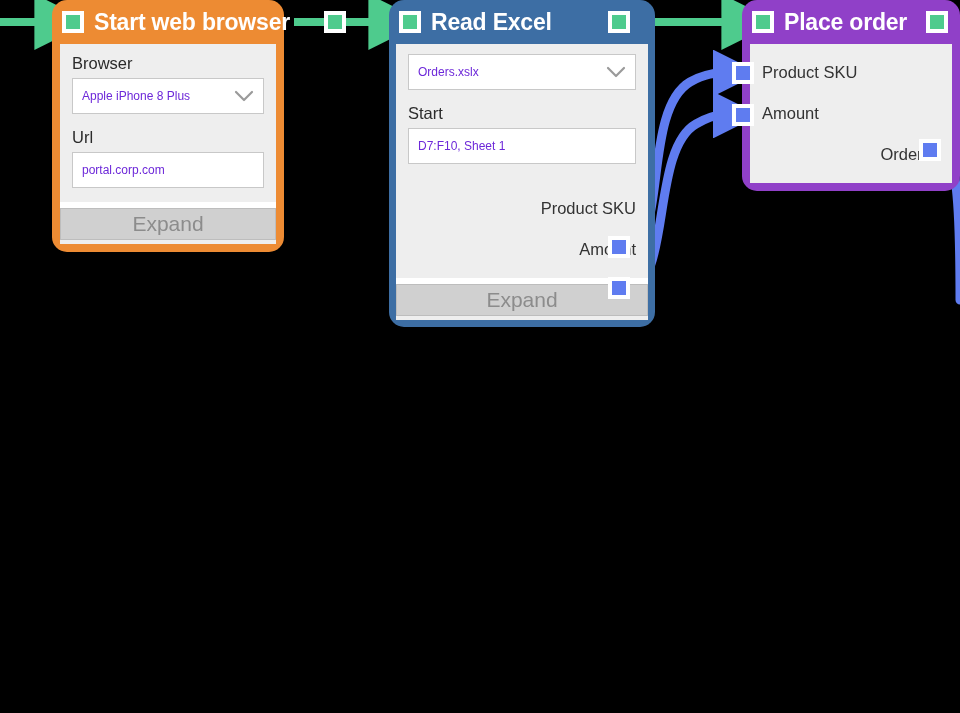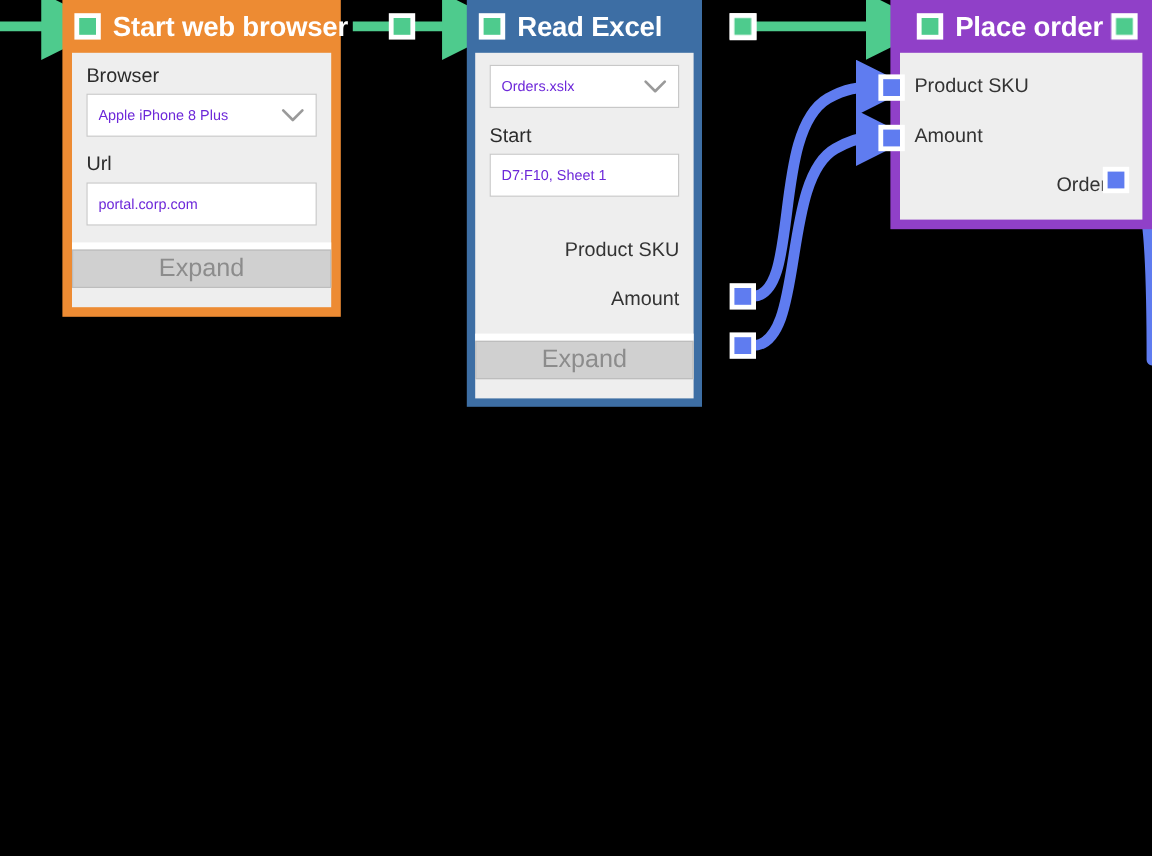--- a/index.html
+++ b/index.html
@@ -31,41 +31,42 @@
     height: 713px;
     pointer-events: none;
     z-index: 1;
   }
 
   
   .node {
     position: absolute;
     z-index: 3;
     box-sizing: border-box;
+    border-radius: 15px;
   }
   .node-header {
     height: 44px;
     display: flex;
     align-items: center;
     box-sizing: border-box;
     padding: 0 8px 0 10px;
     position: relative;
   }
   .node-title {
     color: #ffffff;
     font-size: 23px;
     font-weight: bold;
     letter-spacing: -0.2px;
     white-space: nowrap;
     line-height: 1;
   }
   .node-body {
     background: #eeeeee;
     box-sizing: border-box;
-    padding: 10px 12px 16px 12px;
+    padding: 10px 12px 4px 12px;
   }
 
   
   .port {
     position: absolute;
     width: 22px;
     height: 22px;
     background: #ffffff;
     box-sizing: border-box;
     z-index: 5;
@@ -174,32 +175,32 @@
 
   
   #node-start {
     left: 52px;  top: 0px;   width: 232px;
     background: #ed8b33;
     padding: 0 8px 8px 8px;
   }
   #node-start .node-header { margin: 0 -8px; padding-left: 10px; }
 
   #node-excel {
-    left: 389px; top: 0px;   width: 196px;
+    left: 389px; top: 0px;   width: 266px;
     background: #3d6ea4;
     padding: 0 7px 7px 7px;
   }
   #node-excel .node-header { margin: 0 -7px; padding-left: 10px; }
 
   #node-order {
     left: 742px; top: 0px;   width: 218px;
     background: #9040c8;
     padding: 0 8px 8px 8px;
   }
-  #node-order .node-header { margin: 0 -8px; padding-left: 22px; }
+  #node-order .node-header { margin: 0 -8px; padding-left: 10px; }
   #node-order .node-body { padding: 8px 12px 8px 12px; min-height: 120px; }
 </style>
 </head>
 <body>
 
 <div id="canvas">
 
   <svg id="edges" viewBox="0 0 960 713" width="960" height="713">
     <defs>
       <marker id="arrow-green" markerWidth="7" markerHeight="7" refX="1.2" refY="3.5" orient="auto" markerUnits="strokeWidth">

